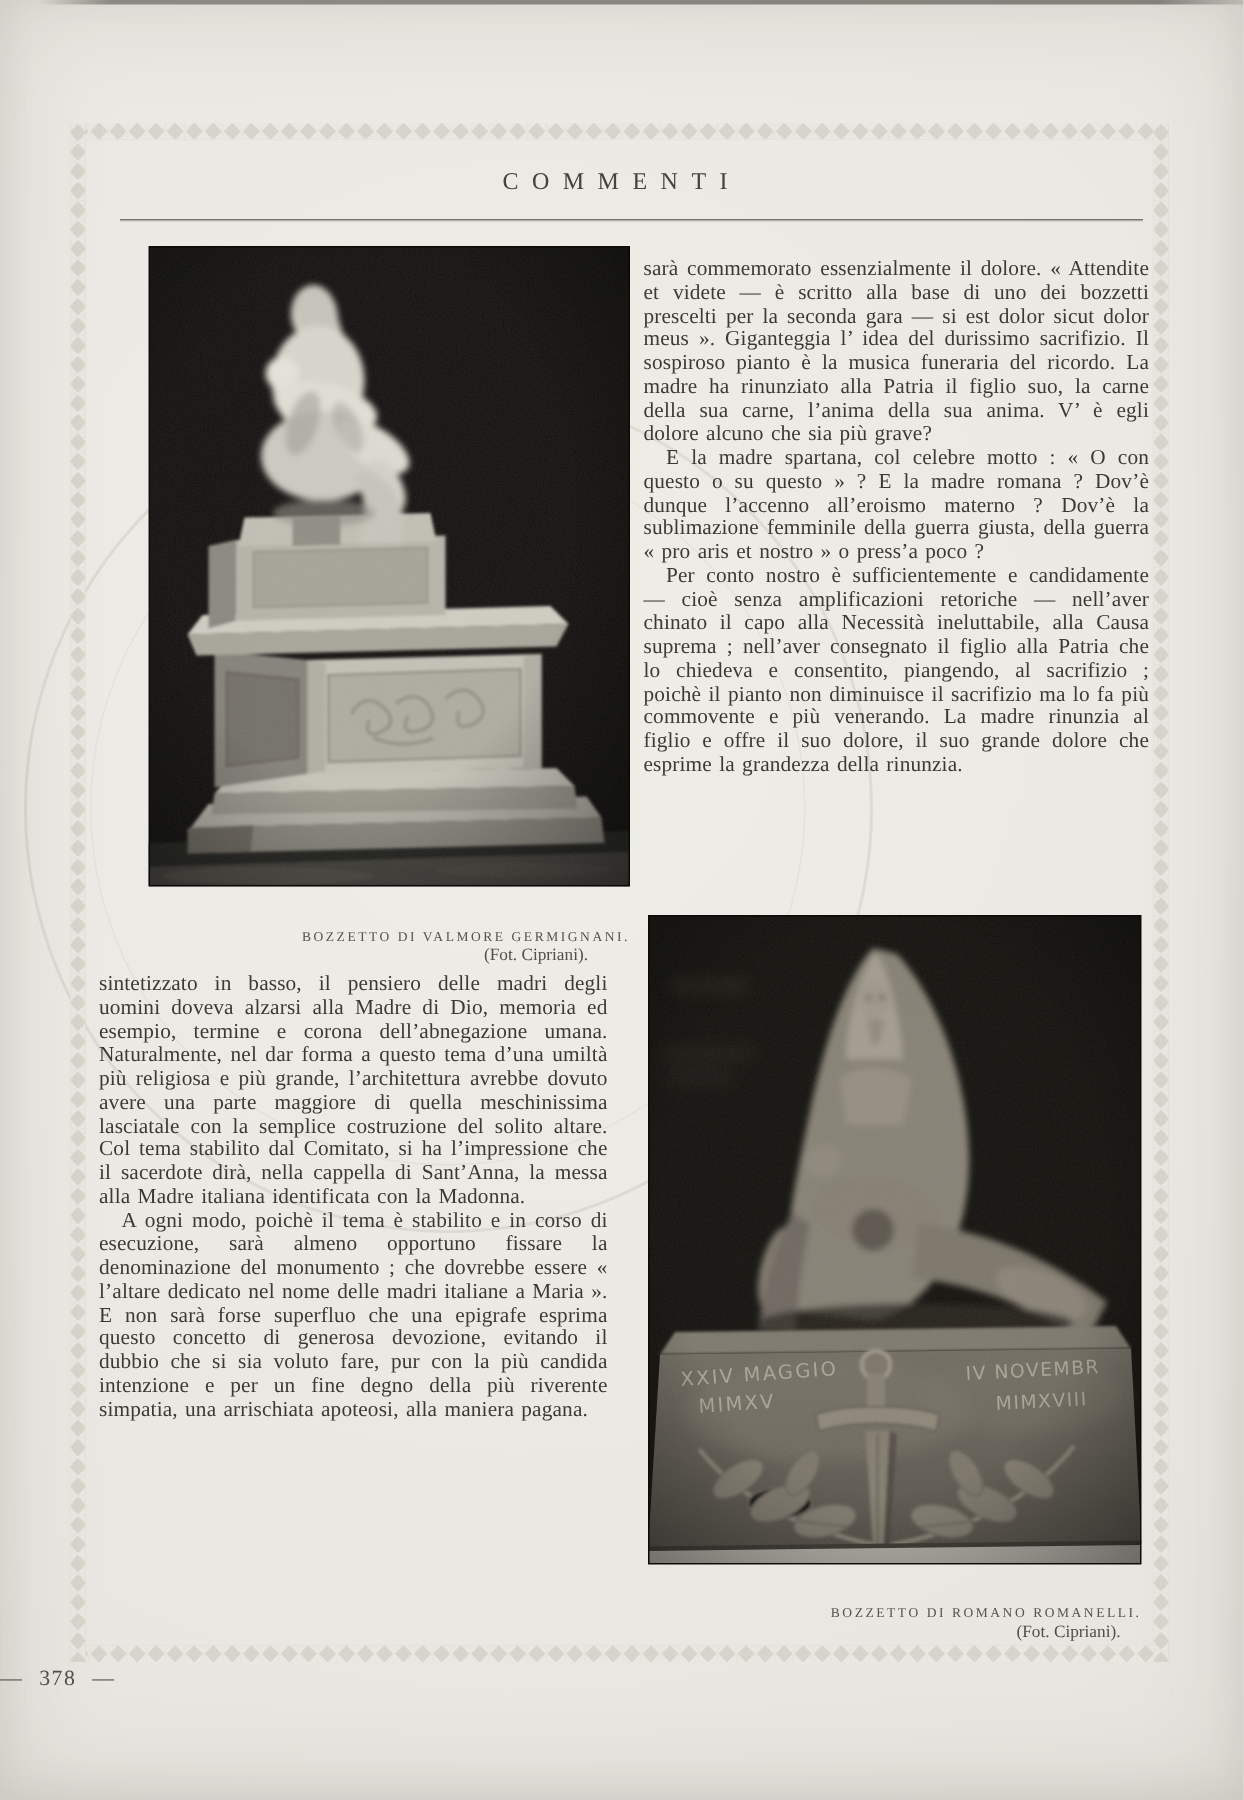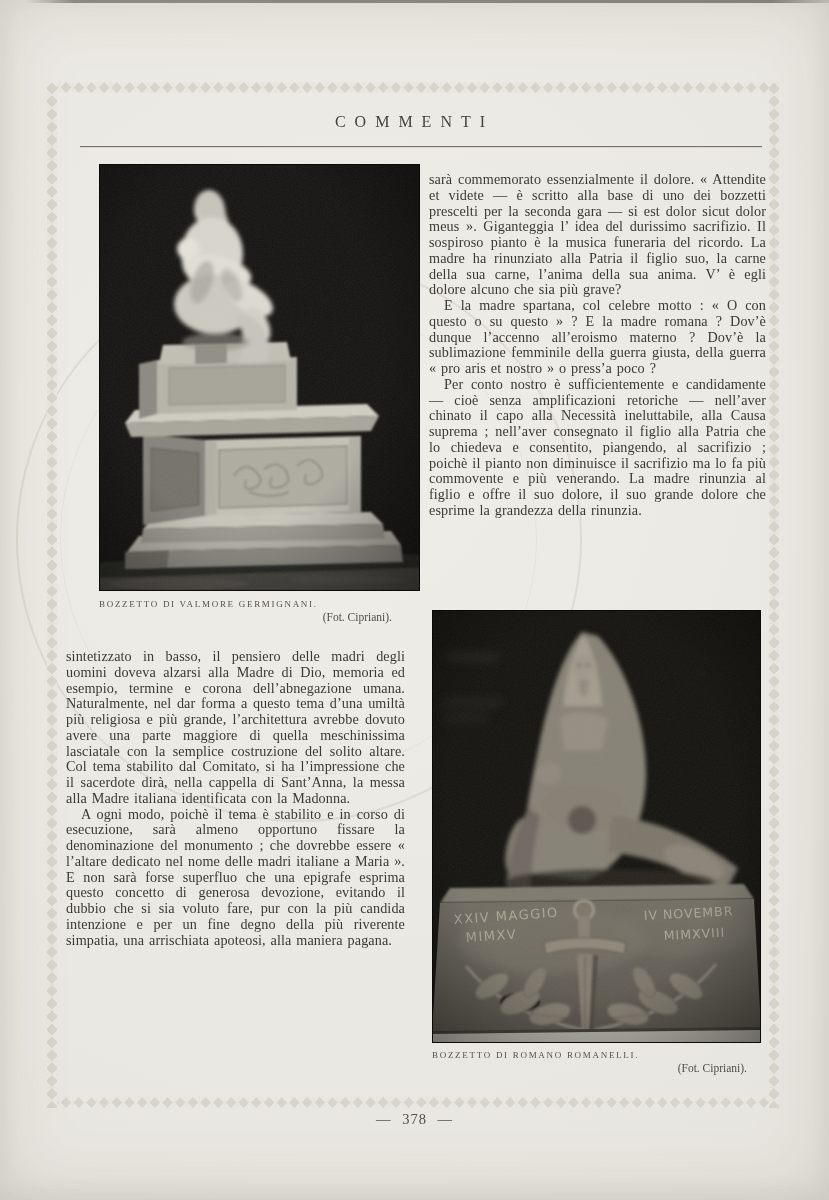--- a/index.html
+++ b/index.html
@@ -49,26 +49,26 @@
 
   figure{margin:0;padding:0;}
   .photo{position:absolute;line-height:0;}
   .photo svg{display:block;}
   .photo-1{left:99px;top:164px;}
   .photo-2{left:432px;top:610px;}
 
   .figcap{position:absolute;color:#504e48;}
   .figcap-1{left:99px;top:599px;width:321px;}
   .figcap-2{left:432px;top:1050px;width:329px;}
-  .cap-line{text-align:left;font-size:9px;letter-spacing:1.7px;color:#55524c;}
+  .cap-line{text-align:right;font-size:9px;letter-spacing:1.7px;color:#55524c;margin-top:20px;}
   .cap-credit{text-align:right;font-size:11.5px;margin-top:2px;}
   .figcap-1 .cap-credit{padding-right:28px;}
   .figcap-2 .cap-credit{padding-right:14px;}
 
-  .page-number{position:absolute;top:1111px;left:0;width:100%;text-align:center;
+  .page-number{position:absolute;top:1111px;left:0;width:100%;
     font-size:14.5px;letter-spacing:1px;color:#514f49;word-spacing:6px;}
 </style>
 </head>
 <body>
 
 <div class="page">
 
   <div class="scan-top-edge"></div>
   <div class="watermark-circle"></div>
   <div class="watermark-circle2"></div>

